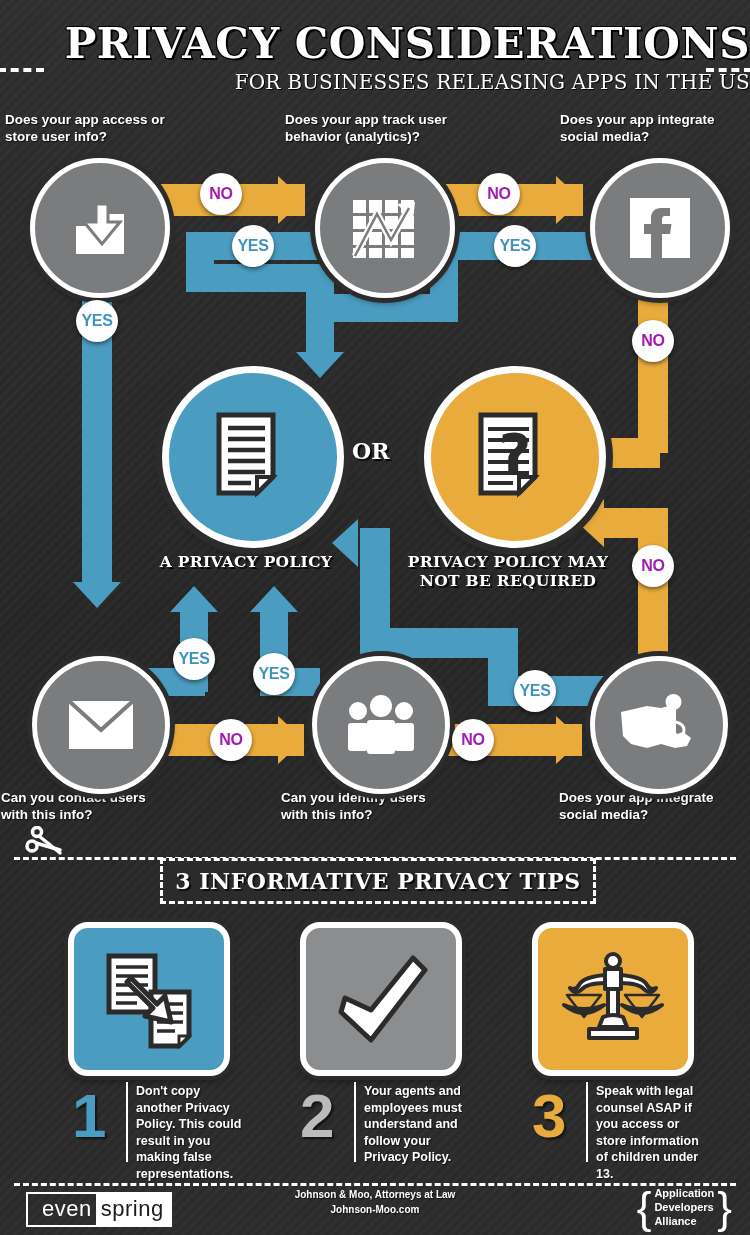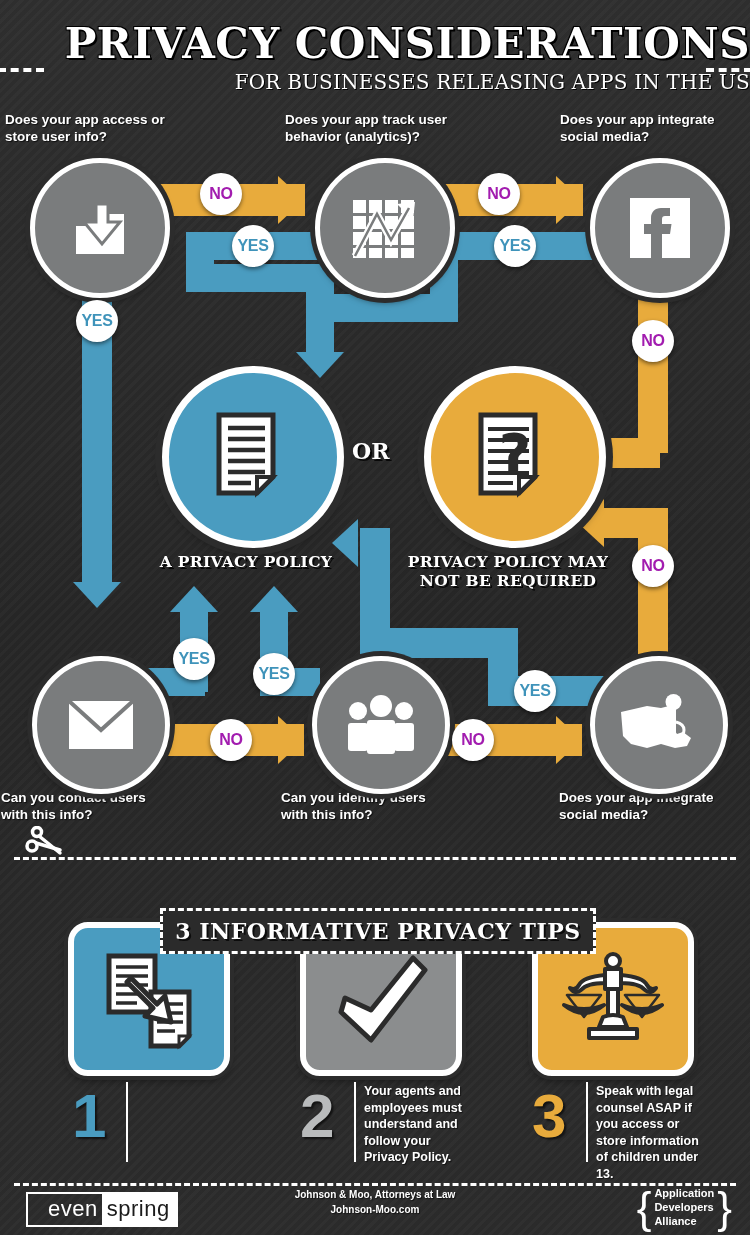--- a/index.html
+++ b/index.html
@@ -91,21 +91,21 @@
     z-index:7;
   }
 
   
   .cut{position:absolute;left:14px;top:857px;width:722px;height:0;
     border-top:3px dashed #ffffff;z-index:4;}
   .scissors{position:absolute;left:24px;top:826px;z-index:5;}
 
   
   .tips-box{
-    position:absolute;left:160px;top:908px;width:430px;height:40px;
+    position:absolute;left:160px;top:858px;width:430px;height:40px;
     border:3px dashed #ffffff;display:flex;align-items:center;justify-content:center;
     z-index:5;background:#2b2b2b;text-align:center;
   }
   .tips-box span{
     font-family:"DejaVu Serif",serif;font-weight:bold;font-size:22px;color:#ffffff;
     letter-spacing:0.5px;text-shadow:2px 2px 0 rgba(0,0,0,.7);
   }
   .tip-card{
     position:absolute;width:150px;height:142px;border-radius:20px;
     border:6px solid #ffffff;box-shadow:0 0 0 4px #2c2c2c,0 4px 8px rgba(0,0,0,.5);
@@ -129,21 +129,21 @@
     width:108px;text-shadow:1px 1px 1px rgba(0,0,0,.6);
   }
 
   
   .foot-rule{position:absolute;left:14px;top:1183px;width:722px;height:0;
     border-top:3px dashed #ffffff;}
   .logo-even{
     position:absolute;left:26px;top:1192px;display:flex;align-items:stretch;
     border:2px solid #ffffff;
   }
-  .logo-even .a{color:#ffffff;font-size:22px;padding:2px 4px 3px 20px;letter-spacing:0.5px;}
+  .logo-even .a{color:#ffffff;font-size:22px;padding:2px 4px 3px 14px;letter-spacing:0.5px;}
   .logo-even .b{background:#ffffff;color:#1b1b1b;font-size:22px;padding:2px 6px 3px 5px;letter-spacing:0.5px;}
   .attr{
     position:absolute;left:275px;top:1188px;width:200px;text-align:center;
     color:#ffffff;font-size:10px;line-height:1.45;font-weight:bold;
     text-shadow:1px 1px 1px rgba(0,0,0,.6);
   }
   .ada{
     position:absolute;right:18px;top:1187px;color:#ffffff;
     font-size:11px;font-weight:bold;line-height:1.25;text-align:left;
     display:flex;align-items:center;
@@ -391,20 +391,21 @@
           <line x1="60" y1="65" x2="86" y2="65"></line>
         <line x1="60" y1="74" x2="86" y2="74"></line>
           <line x1="60" y1="83" x2="78" y2="83"></line>
       </g>
       <path d="M92 88 l-10 10 v-10 z" fill="#ffffff" stroke="#2b2b2b" stroke-width="3"></path>
       <path d="M34 30 L60 56 L68 48 L74 74 L48 68 L56 60 L30 34 z" fill="#ffffff" stroke="#2b2b2b" stroke-width="5" stroke-linejoin="round"></path>
     </svg>
   </div>
   <div class="tip-num blue" style="left:72px;top:1085px;">1</div>
   <div class="tip-div" style="left:126px;top:1082px;height:80px;"></div>
+  <div class="tip-txt" style="left:136px;top:1083px;">Don't copy another Privacy Policy. This could result in you making false representations.</div>
 
   <div class="tip-card gray" style="left:300px;top:922px;">
     <svg width="104" height="98" viewBox="0 0 104 98">
       <path d="M16 48 L12 62 L42 90 L96 20 L84 8 L42 60 z" fill="#ffffff" stroke="#2b2b2b" stroke-width="5" stroke-linejoin="round"></path>
     </svg>
   </div>
   <div class="tip-num gray" style="left:300px;top:1085px;">2</div>
   <div class="tip-div" style="left:354px;top:1082px;height:80px;"></div>
   <div class="tip-txt" style="left:364px;top:1083px;">Your agents and employees must understand and follow your Privacy Policy.</div>
 

